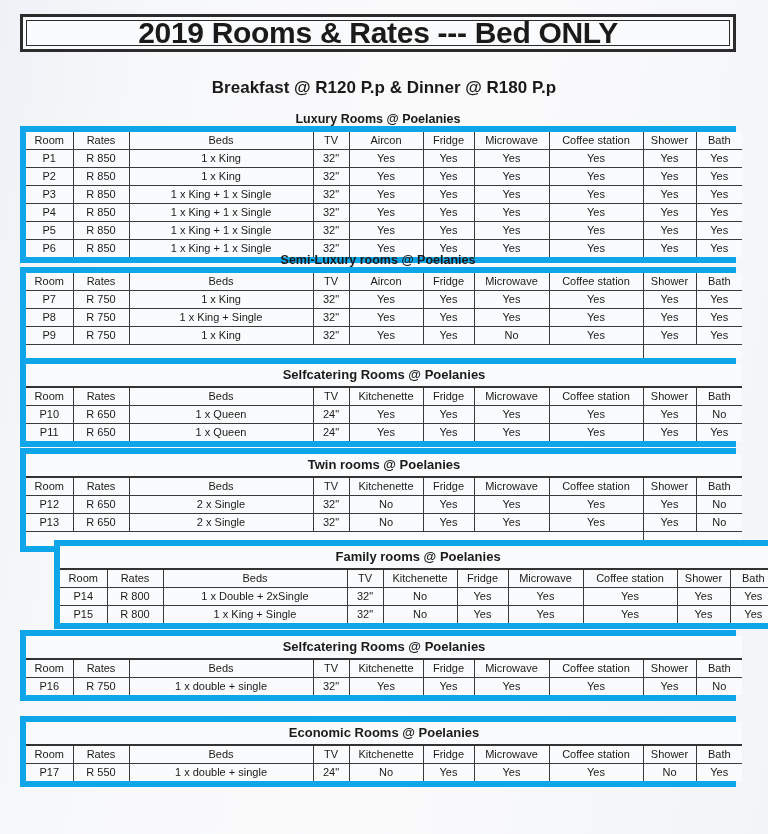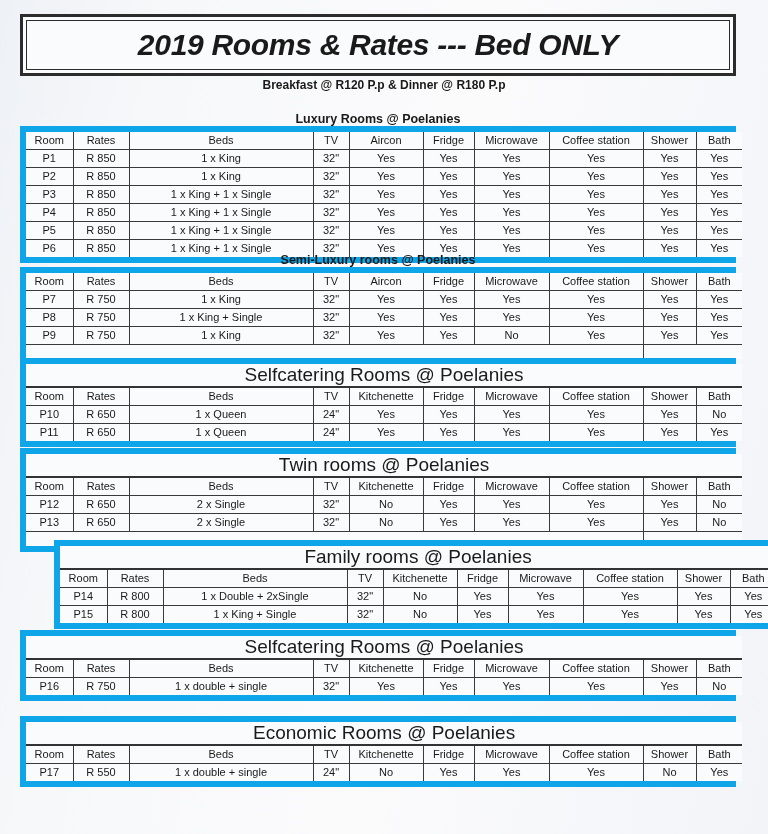--- a/index.html
+++ b/index.html
@@ -25,48 +25,47 @@
   .sheet {
     position: absolute;
     left: 0; top: 0;
     width: 768px; height: 834px;
   }
 
   
   .title-box {
     position: absolute;
     left: 20px; top: 14px;
-    width: 716px; height: 62px;
+    width: 716px; height: 38px;
     border: 3px solid #2c2c2c;
     box-sizing: border-box;
     display: flex;
     align-items: center;
     justify-content: center;
     background: #fafbfc;
-    font-style: italic;
   }
   .title-inner {
     position: absolute;
     left: 3px; top: 3px; right: 3px; bottom: 3px;
     border: 1px solid #2c2c2c;
     pointer-events: none;
   }
   .title-text {
     font-size: 30px;
     font-weight: bold;
     letter-spacing: -0.3px;
     white-space: nowrap;
     z-index: 2;
   }
   .subtitle {
     position: absolute;
     left: 0; top: 78px;
     width: 768px;
     text-align: center;
-    font-size: 12px;
+    font-size: 17px;
     font-weight: bold;
   }
 
   
   .section {
     position: absolute;
     left: 20px;
     width: 716px;
   }
   .section-caption {
@@ -89,22 +88,22 @@
     text-align: center;
     height: 17px;
     line-height: 15px;
     padding: 0 1px;
     font-weight: normal;
     overflow: hidden;
     white-space: nowrap;
   }
   table.rt .cap-cell {
     border: 2px solid #333;
-    font-size: 19px;
-    font-weight: normal;
+    font-size: 13px;
+    font-weight: bold;
     height: 22px;
     line-height: 20px;
   }
   table.rt .blank-row td {
     height: 14px;
   }
   
   .framed {
     border: 6px solid #0ea5e9;
     box-sizing: border-box;

